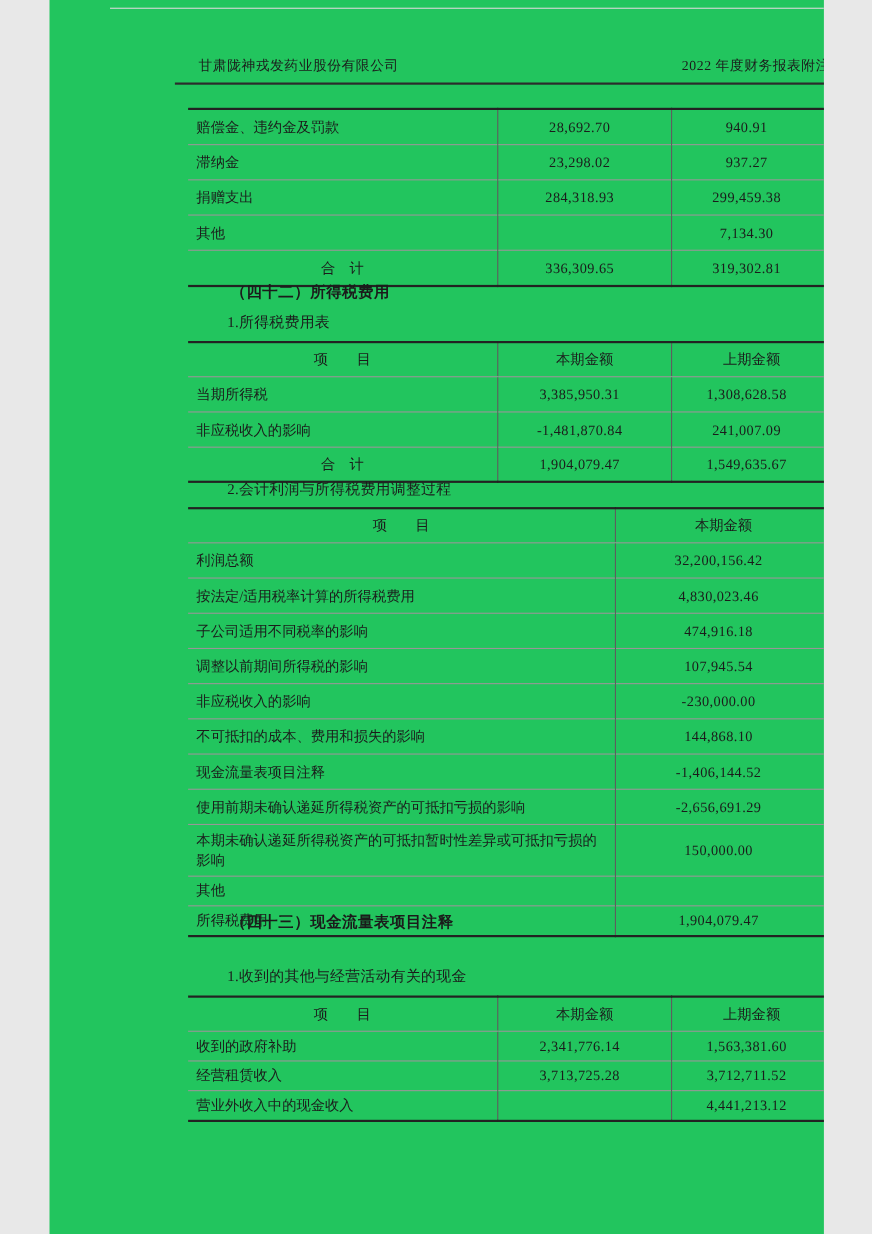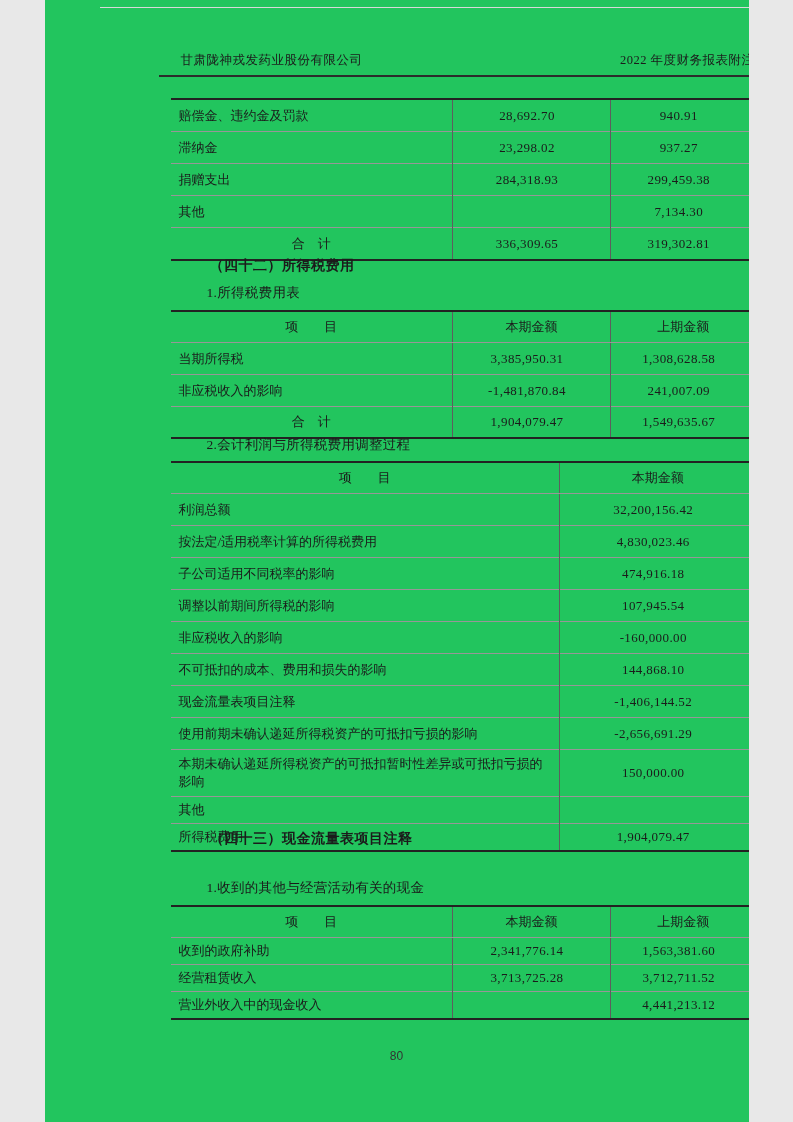--- a/index.html
+++ b/index.html
@@ -152,21 +152,21 @@
       <tr class="rtall">
         <td class="label">子公司适用不同税率的影响</td>
         <td class="num vline">474,916.18</td>
       </tr>
       <tr class="rtall">
         <td class="label">调整以前期间所得税的影响</td>
         <td class="num vline">107,945.54</td>
       </tr>
       <tr class="rtall">
         <td class="label">非应税收入的影响</td>
-        <td class="num vline">-160,000.00</td>
+        <td class="num vline">-230,000.00</td>
       </tr>
       <tr class="rtall">
         <td class="label">不可抵扣的成本、费用和损失的影响</td>
         <td class="num vline">144,868.10</td>
       </tr>
       <tr class="rtall">
         <td class="label">现金流量表项目注释</td>
         <td class="num vline">-1,406,144.52</td>
       </tr>
       <tr class="rtall">
@@ -216,15 +216,14 @@
         <td class="num vline">3,712,711.52</td>
       </tr>
       <tr class="rshort">
         <td class="label">营业外收入中的现金收入</td>
         <td class="num vline"></td>
         <td class="num vline">4,441,213.12</td>
       </tr>
     </tbody>
   </table>
 
-  <div class="page-footer">80</div>
 
 </div>
 
 </body></html>

